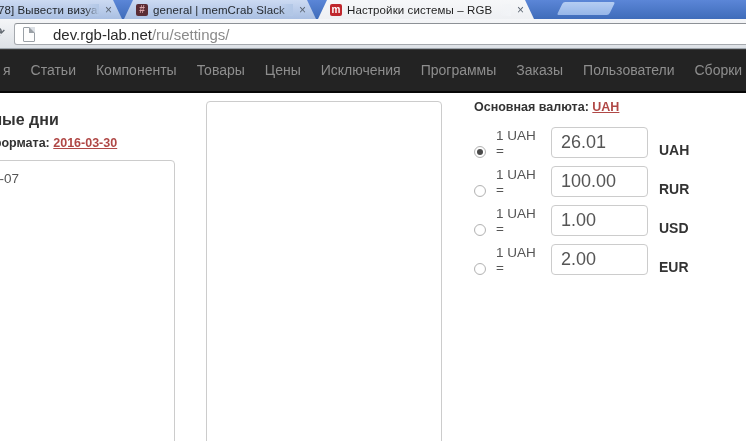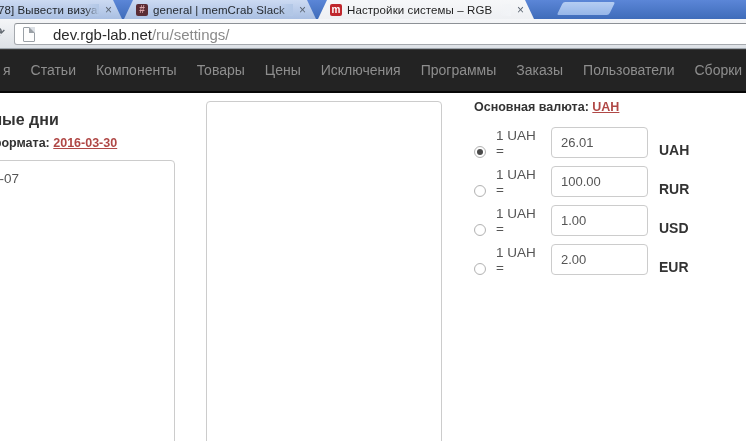--- a/index.html
+++ b/index.html
@@ -112,21 +112,21 @@
     position:relative;flex:0 0 auto;cursor:pointer;
   }
   .radio.selected::after{
     content:"";position:absolute;left:2px;top:2px;width:6px;height:6px;
     border-radius:50%;background:#4a4a4a;
   }
   .rate-prefix{margin-left:10px;width:47px;font-size:13.5px;color:#555;}
   .rate-input{
     margin-left:8px;width:97px;height:31px;box-sizing:border-box;
     border:1px solid #ccc;border-radius:4px;padding:0 9px;
-    font-family:"Liberation Sans",sans-serif;font-size:13px;color:#555;
+    font-family:"Liberation Sans",sans-serif;font-size:18px;color:#555;
     outline:none;
   }
   .rate-code{margin-left:11px;font-size:14px;font-weight:bold;color:#333;}
 </style>
 </head>
 <body>
 
 <div class="tabstrip">
 
   <div class="tab inactive" style="left:-14px;width:136px;">

